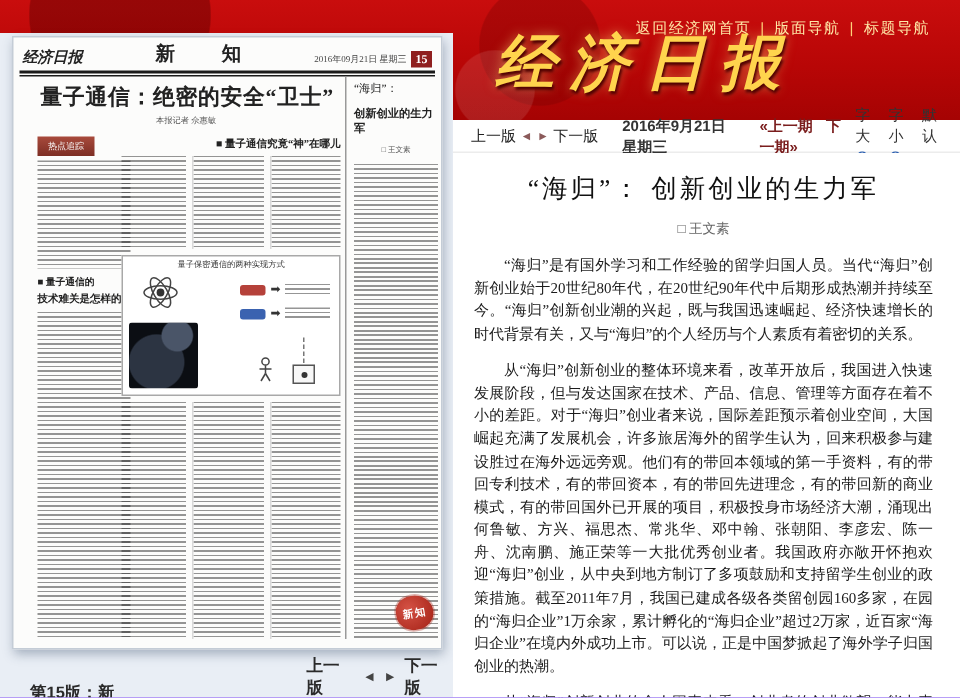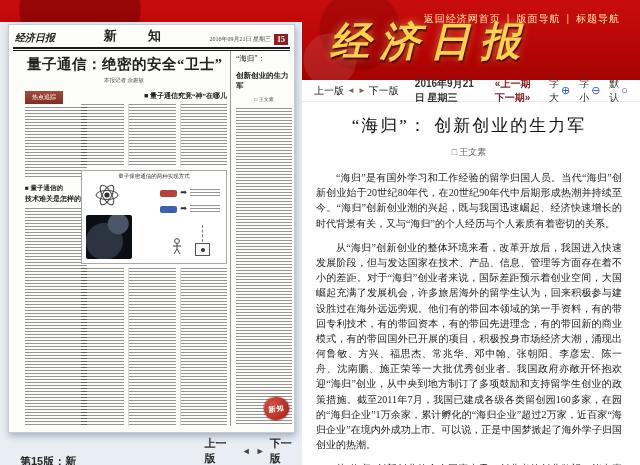--- a/index.html
+++ b/index.html
@@ -95,21 +95,21 @@
   
   .toolbar { position:absolute; left:302px; right:0; top:80px; height:22px; background:#fff; border-bottom:1px solid #ececec;
     display:flex; align-items:center; font-size:10px; color:#222; padding:0 12px; gap:0; }
   .toolbar .grp { display:flex; align-items:center; gap:3px; white-space:nowrap; }
   .toolbar .btn { cursor:pointer; }
   .toolbar .arr { font-size:8px; color:#8b5a5a; }
   .tb-date { margin-left:16px; font-weight:bold; color:#333; }
   .tb-issue { margin-left:16px; color:#7a1d1d; font-weight:bold; }
   .tb-issue span { cursor:pointer; margin-right:6px; }
   .tb-right { margin-left:auto; display:flex; gap:9px; color:#333; }
-  .tb-right .item { cursor:pointer; display:flex; align-items:center; gap:2px; }
+  .tb-right .item { cursor:pointer; display:flex; gap:2px;flex-direction:column; }
   .tb-right .ic { color:#2b5fb0; font-size:11px; line-height:1; }
 
   .article { position:absolute; left:302px; right:0; top:102px; bottom:0; background:#fff; overflow:hidden;
     padding:8px 18px 0 14px; font-family:"Liberation Serif", serif; }
   .a-title { text-align:center; font-size:17px; font-weight:normal; letter-spacing:2px; color:#111; margin-top:4px; }
   .a-author { text-align:center; font-size:9px; color:#666; margin:9px 0 11px; }
   .a-body p { font-size:10px; line-height:1.52; text-align:justify; text-indent:2em; color:#1b1b1b; margin-bottom:9px; }
 </style>
 </head>
 <body>

